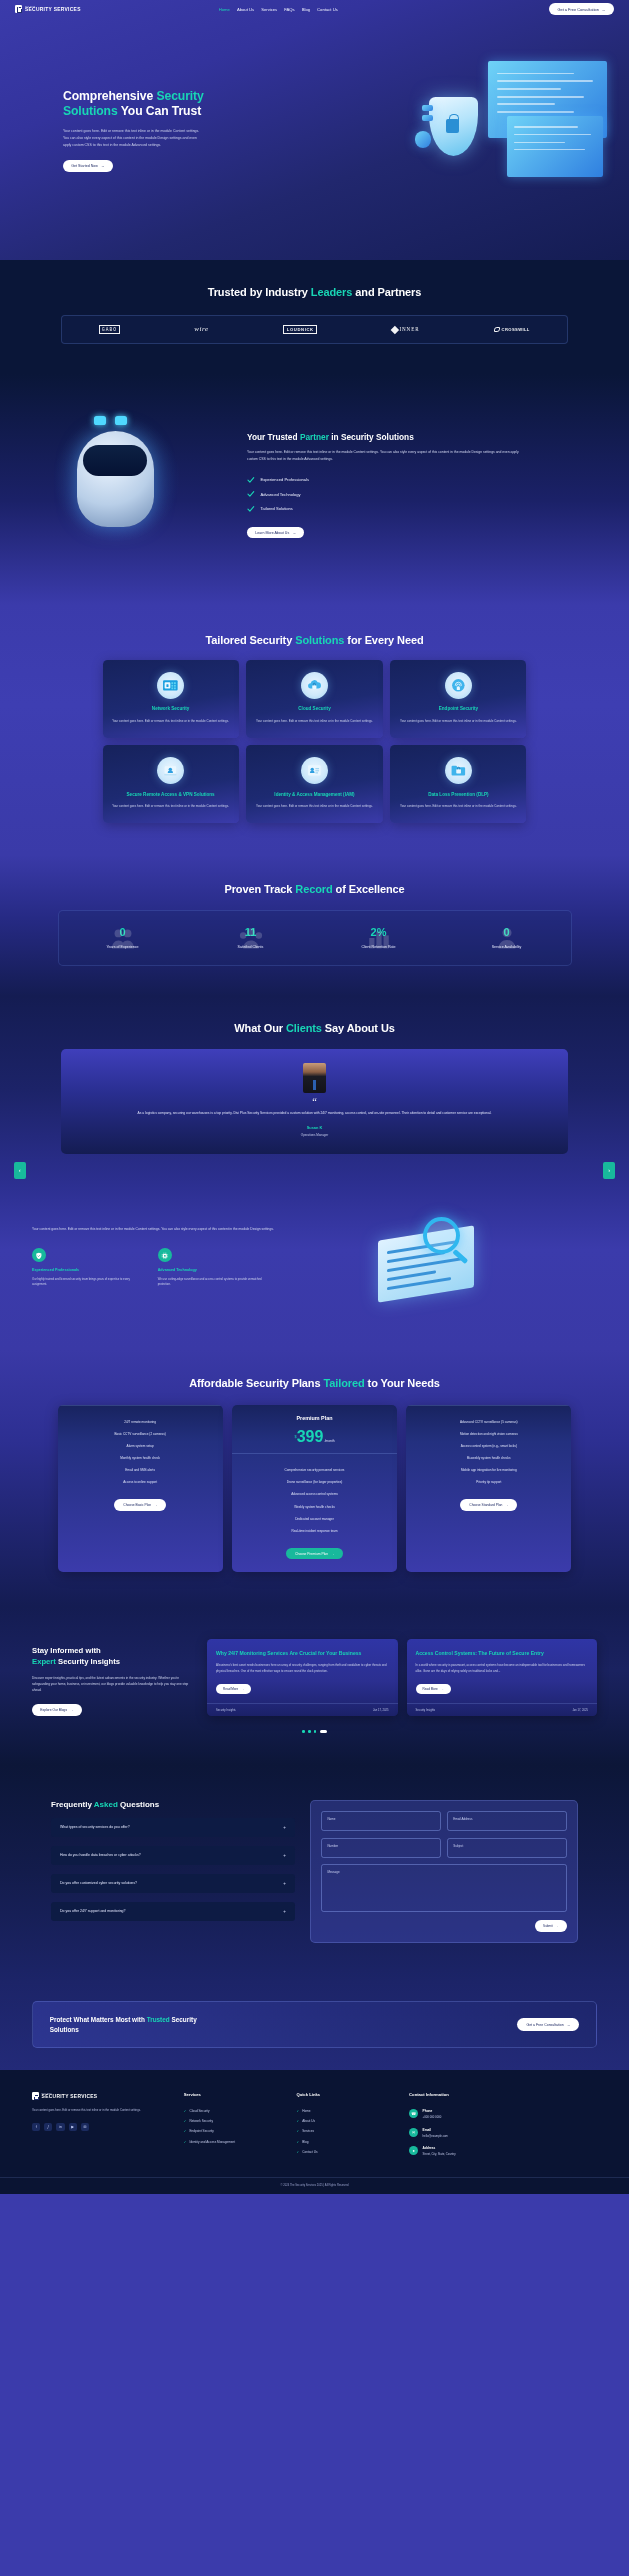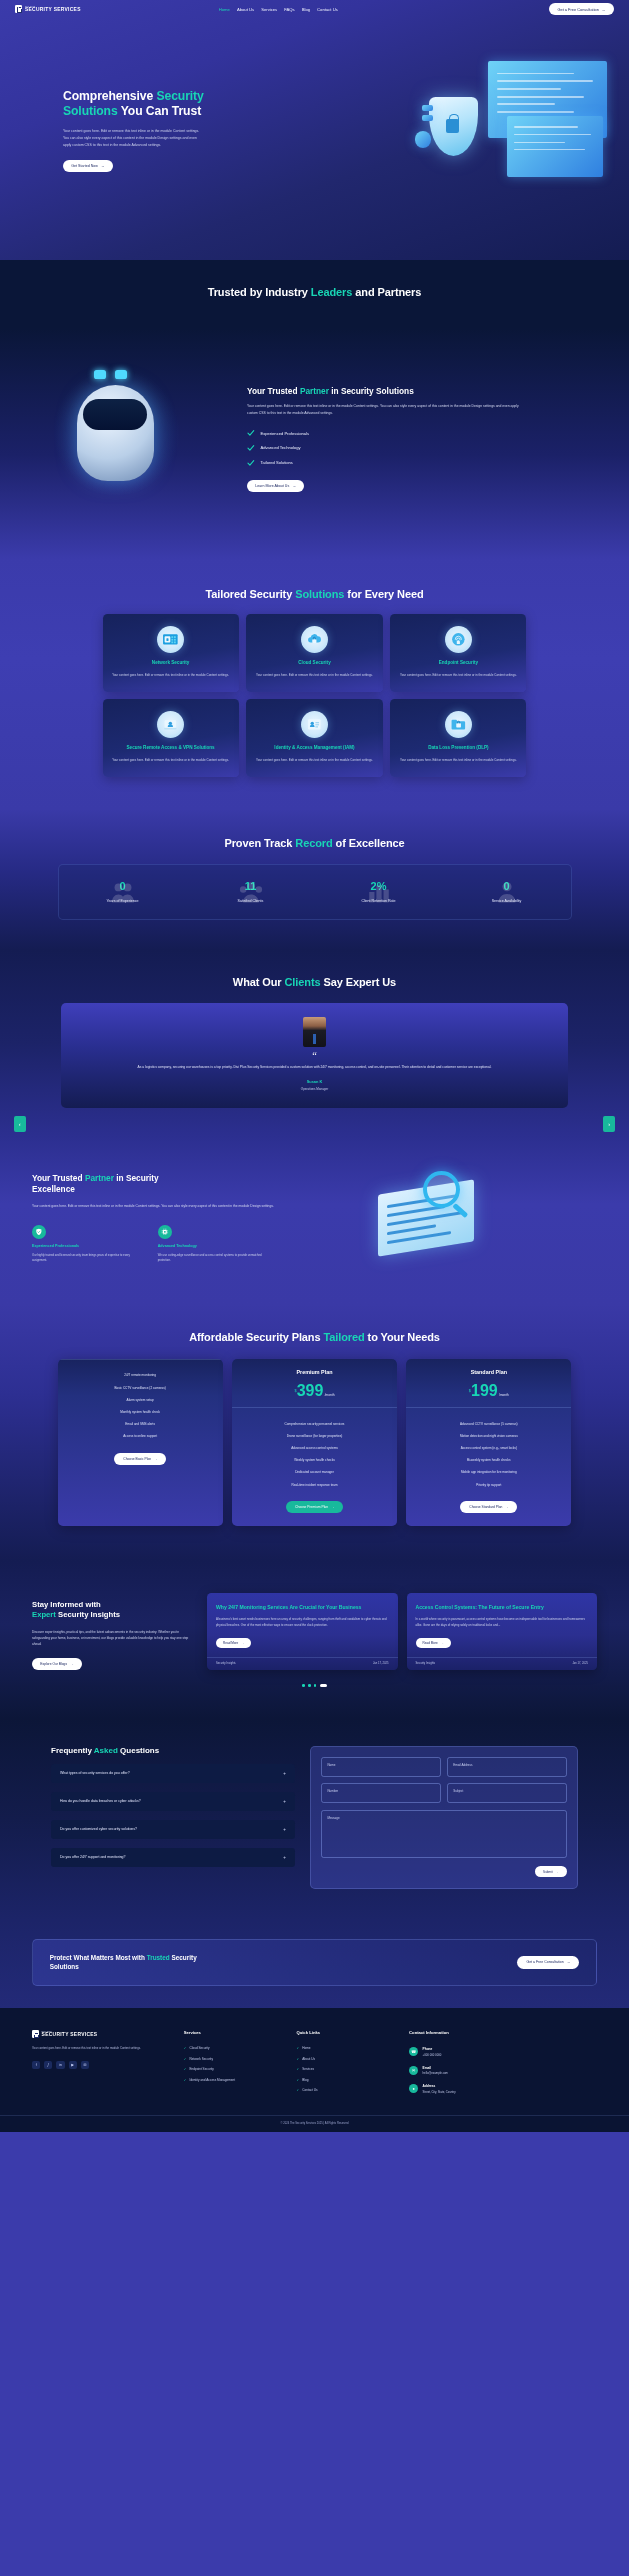--- a/index.html
+++ b/index.html
@@ -286,21 +286,21 @@
     margin:9px -9px 0; padding:4.5px 9px;
     border-top:0.6px solid rgba(150,180,255,.2);
     display:flex; justify-content:space-between; font-size:2.7px; color:#b9c0e6;
   }
   .dots{ display:flex; gap:3.2px; justify-content:center; margin-top:14px;}
   .dots i{ width:2.6px; height:2.6px; border-radius:50%; background:#18d6b5; display:block;}
   .dots i.on{ width:7px; border-radius:1.9px; background:#fff;}
 
   
   .faq{ padding:27px 0 31px; background:linear-gradient(180deg,#0c1638 0%,#131c4c 50%,#1c2468 100%);}
-  .faq-inner{ width:527px; margin:0 auto; display:flex; gap:15px; align-items:flex-start;}
+  .faq-inner{ width:527px; margin:8px auto; display:flex; gap:15px; align-items:flex-start;}
   .faq-left{ width:244px;}
   .faq-left h2{ font-size:8px; font-weight:bold;}
   .faq-left h2 .grn{ color:#18d6b5;}
   .faq-item{
     margin-top:9px; background:#0d1b44; border-radius:3.2px;
     padding:7px 9px; display:flex; justify-content:space-between; align-items:center;
     font-size:3.5px; color:#e4e8ff;
   }
   .faq-item .plus{ font-size:4.5px; color:#cfd6f5;}
   .contact-form{
@@ -420,20 +420,39 @@
       <div class="mon" style="left:3.9px;top:76px;width:16.7px;height:16.7px;border-radius:50%;"></div>
       <div class="mon" style="left:11.6px;top:60px;width:10.3px;height:6.4px;"></div>
       <div class="mon" style="left:11.6px;top:50px;width:10.3px;height:6.4px;"></div>
     </div>
   </div>
 
   <div class="trusted sec">
     <h2 class="sec-title">
       <span>Trusted by Industry </span><span class="grn">Leaders</span><span> and Partners</span>
     </h2>
+    <div class="brands">
+      <div class="brand">
+        <span class="b-gabo">GABO</span>
+      </div>
+      <div class="brand">
+        <span class="b-wire">wire</span>
+      </div>
+      <div class="brand">
+        <span class="b-loud">LOUDNICK</span>
+      </div>
+      <div class="brand">
+        <span class="dia"></span>
+        <span class="b-inner">INNER</span>
+      </div>
+      <div class="brand">
+        <span class="dia2"></span>
+        <span class="b-cross">CROSSWILL</span>
+      </div>
+    </div>
   </div>
 
   <div class="partner sec">
     <div class="partner-inner">
       <div class="robot">
         <div class="glow-ring"></div>
         <div class="robot-body"></div>
         <div class="robot-visor"></div>
         <div class="eye l"></div>
         <div class="eye r"></div>
@@ -601,44 +620,40 @@
             <path d="M7 36c0-8 6-13 13-13s13 5 13 13z" fill="#fff"></path>
           </svg>
         <div class="num">0</div>
         <div class="lbl">Service Availability</div>
       </div>
     </div>
   </div>
 
   <div class="testi sec">
     <h2 class="sec-title">
-      <span>What Our </span><span class="grn">Clients</span><span> Say Expert Us</span>
+      <span>What Our </span><span class="grn">Clients</span><span> Say About Us</span>
     </h2>
     <div class="arrow-btn l">
         <span>‹</span>
       </div>
     <div class="arrow-btn r">
         <span>›</span>
       </div>
     <div class="testi-card">
       <div class="avatar"></div>
       <div class="quote-mark">“</div>
       <p class="q">As a logistics company, securing our warehouses is a top priority. Divi Plus Security Services provided a custom solution with 24/7 monitoring, access control, and on-site personnel. Their attention to detail and customer service are exceptional.</p>
       <div class="testi-name">Susan K</div>
       <div class="testi-role">Operations Manager</div>
     </div>
   </div>
 
   <div class="excel sec">
     <div class="excel-inner">
       <div class="excel-left">
-        <h2>
-          <span>Your Trusted </span><span class="grn">Partner</span><span> in Security</span><br>
-          <span>Excellence</span>
-        </h2>
         <p class="lead">Your content goes here. Edit or remove this text inline or in the module Content settings. You can also style every aspect of this content in the module Design settings.</p>
         <div class="feat-row">
           <div class="feat">
             <div class="feat-ico">
               <svg viewBox="0 0 24 24" fill="none">
                   <path d="M12 2l8 3v6c0 5-3.5 9-8 11-4.5-2-8-6-8-11V5z" fill="#fff"></path>
                   <path d="M8.5 12l2.5 2.5L16 9.5" stroke="#18b99c" stroke-width="2" stroke-linecap="round" stroke-linejoin="round"></path>
                 </svg>
             </div>
             <h4>Experienced Professionals</h4>
@@ -708,28 +723,20 @@
           <li>Dedicated account manager</li>
           <li>Real-time incident response team</li>
         </ul>
         <div class="price-btn grn">
           <span>Choose Premium Plan</span>
           <span>→</span>
         </div>
       </div>
 
       <div class="price-card">
-        <div class="price-head">
-          <h3>Standard Plan</h3>
-          <div class="price-amt">
-            <span class="cur">$</span>
-            <span class="val">199</span>
-            <span class="per">/month</span>
-          </div>
-        </div>
         <ul class="price-feats">
           <li>Advanced CCTV surveillance (5 cameras)</li>
           <li>Motion detection and night vision cameras</li>
           <li>Access control system (e.g., smart locks)</li>
           <li>Bi-weekly system health checks</li>
           <li>Mobile app integration for live monitoring</li>
           <li>Priority tip support</li>
         </ul>
         <div class="price-btn">
           <span>Choose Standard Plan</span>

